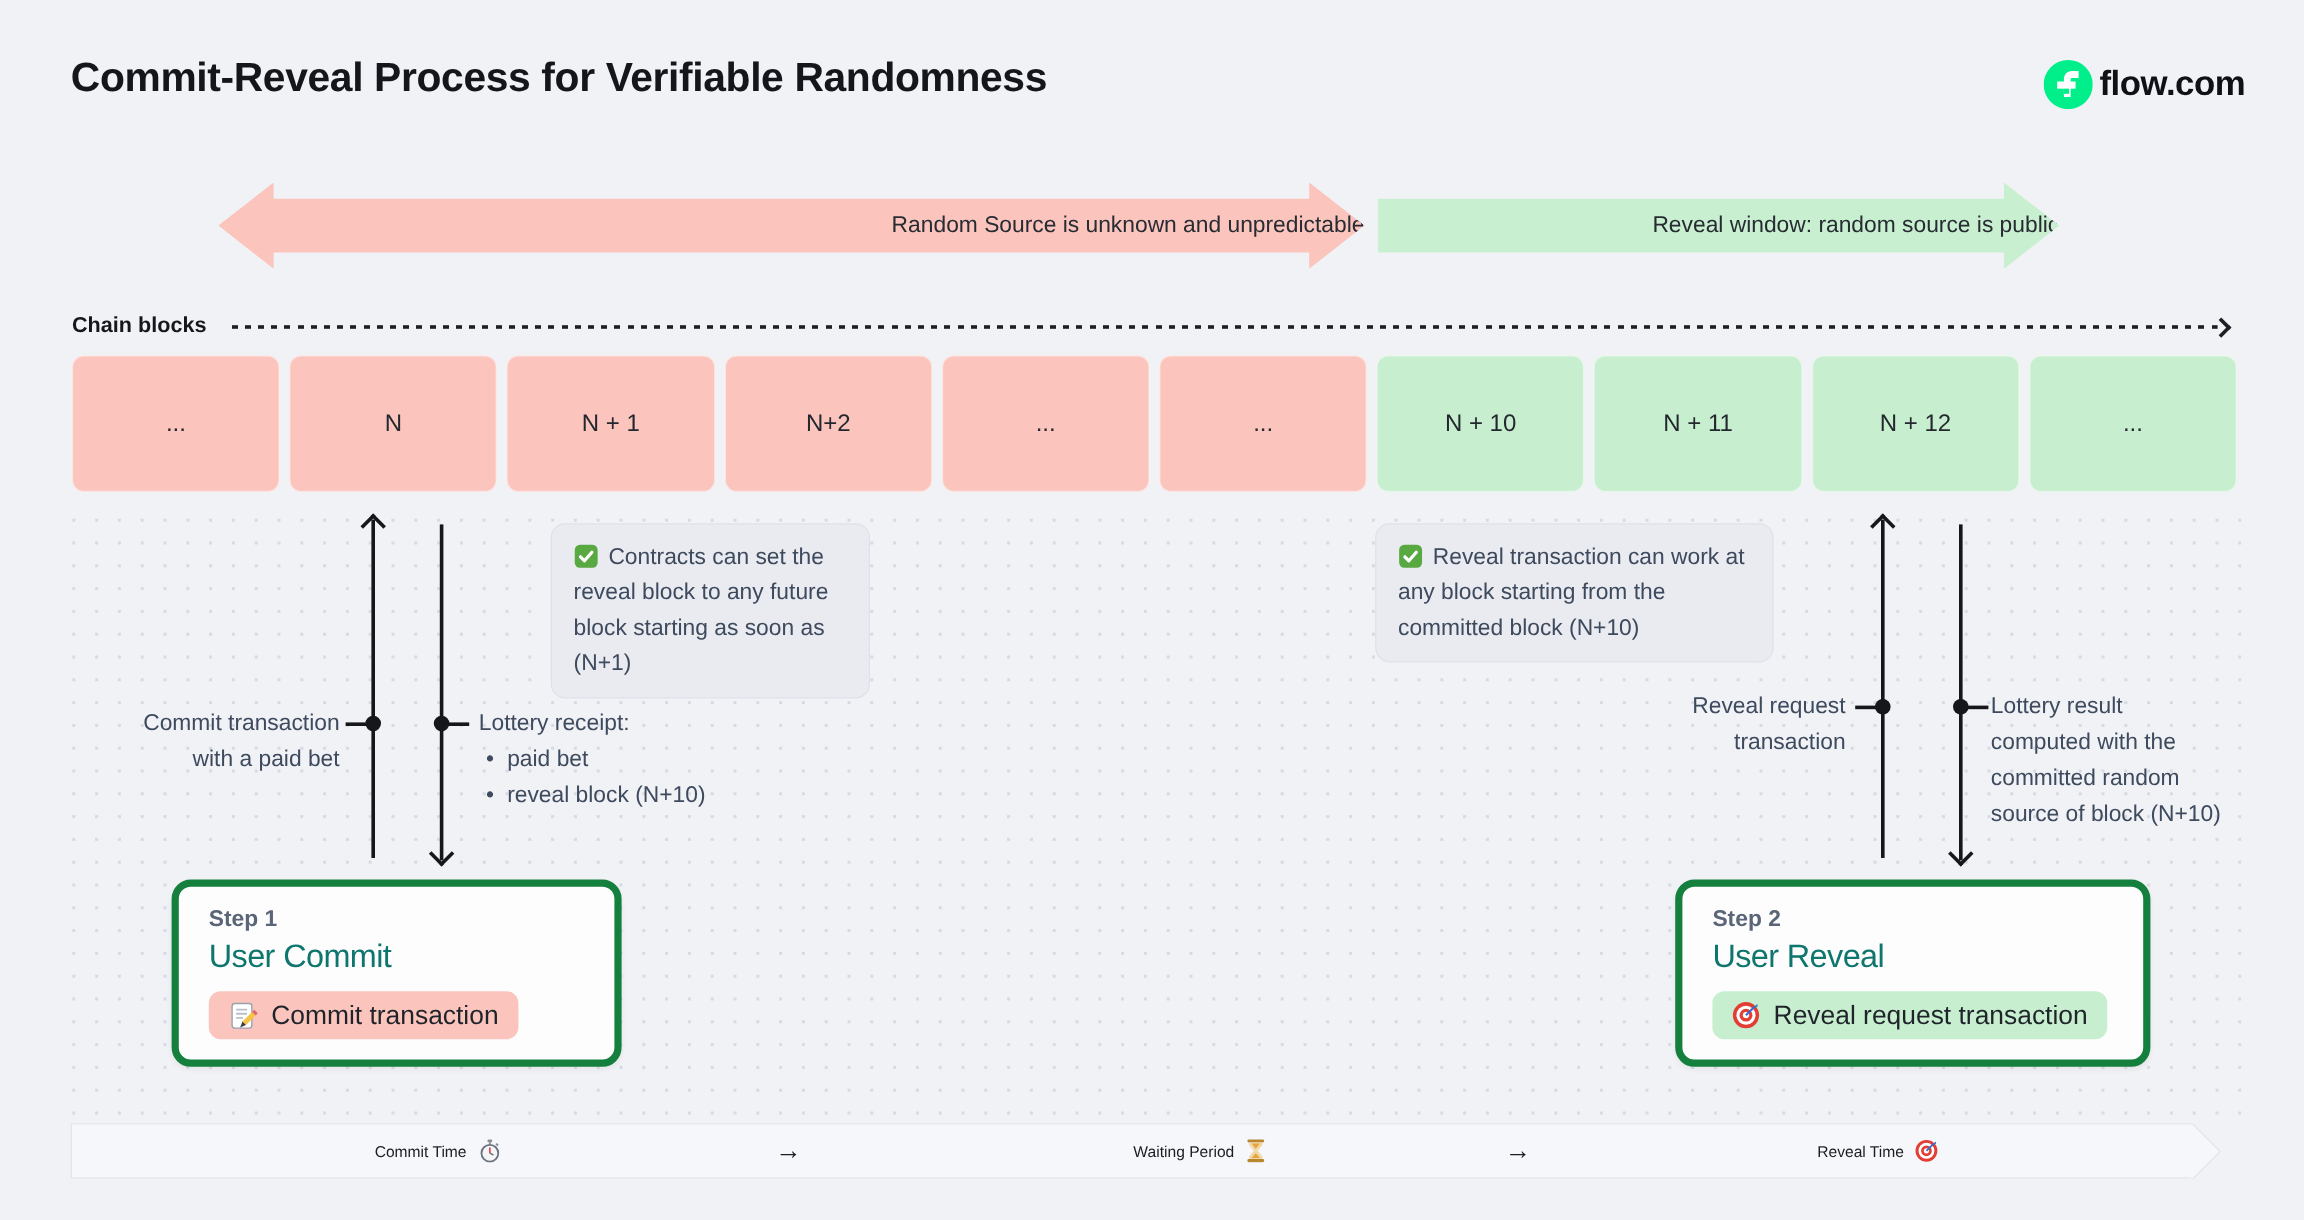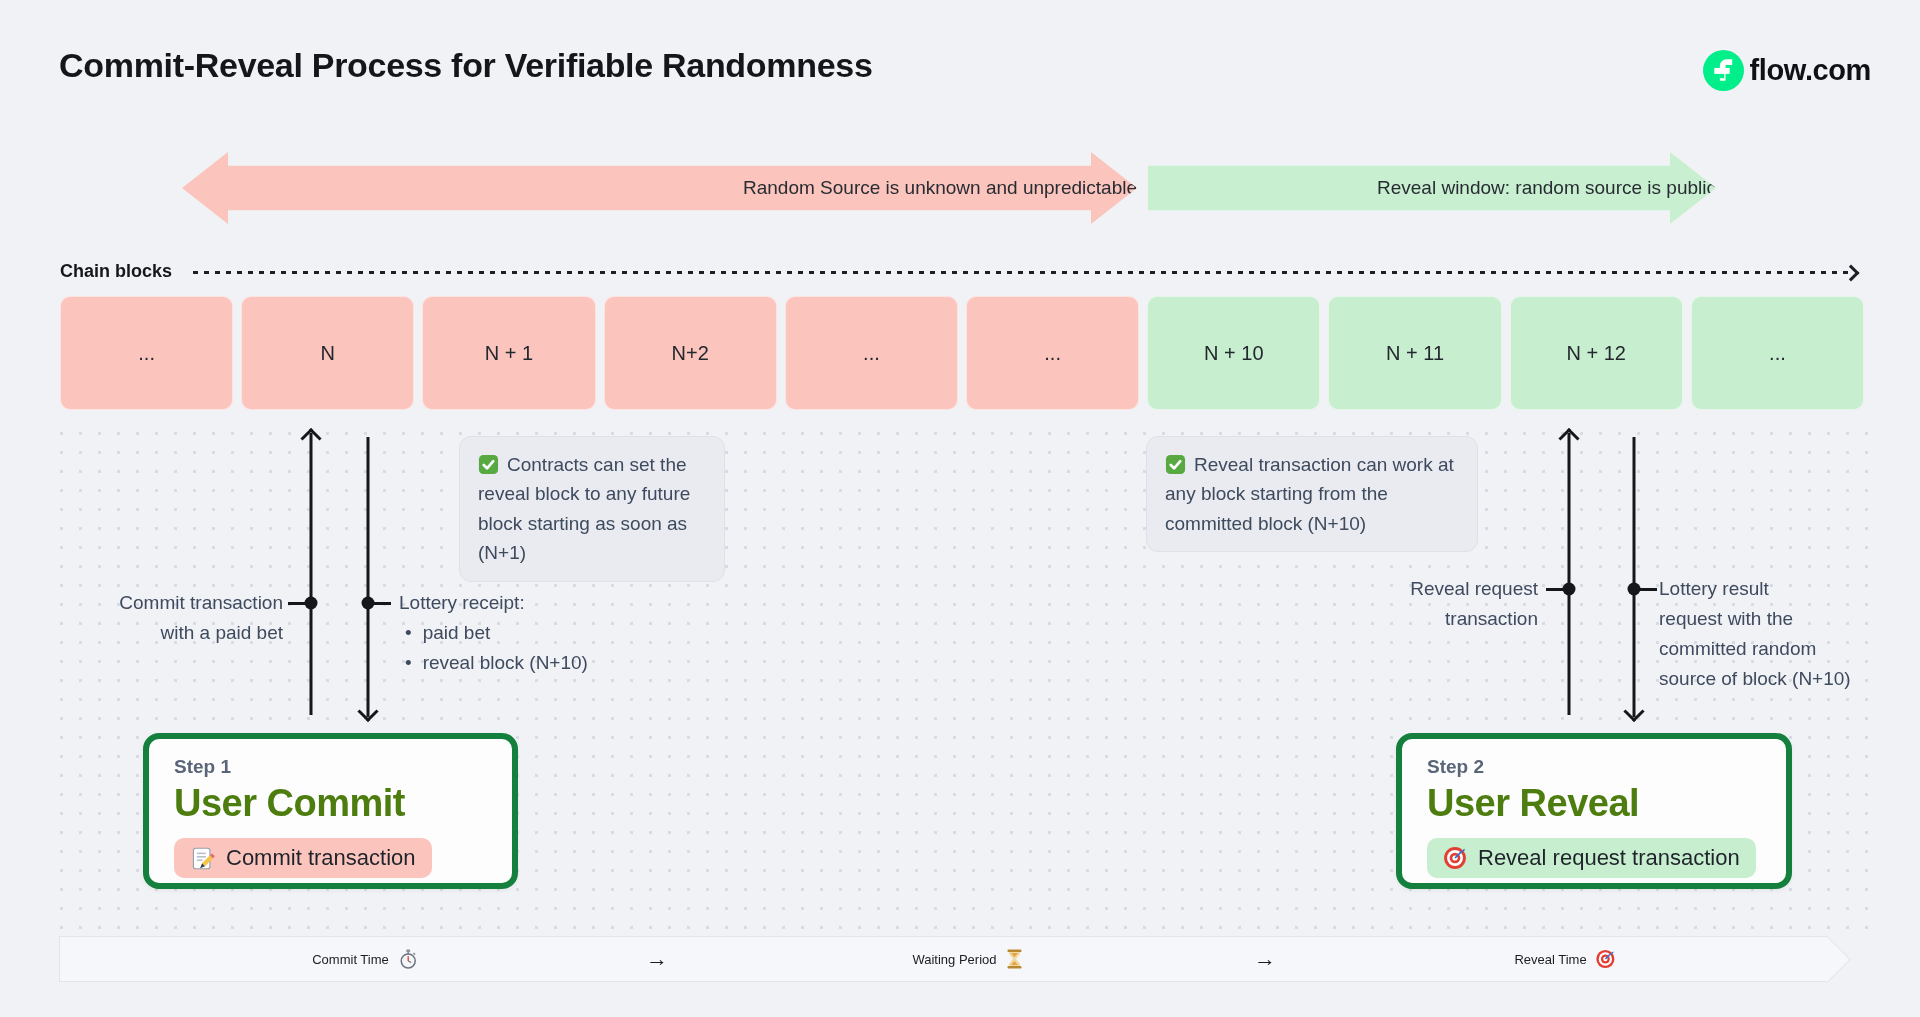--- a/index.html
+++ b/index.html
@@ -52,21 +52,21 @@
   .slabel { position:absolute; font-size:19px; line-height:30px; color:#3E4A5E; }
   .slabel.right { text-align:right; }
   .bullet { padding-left:6px; }
   .bullet::before { content:"•"; margin-right:11px; }
   
   .card { position:absolute; top:733px; height:156px; background:#FDFDFE; border:6px solid #15803d;
           border-radius:16px; box-shadow:0 2px 4px rgba(25,30,45,.05); padding:17px 25px; }
   .card1 { left:143px; width:375px; }
   .card2 { left:1396px; width:396px; }
   .step-label { font-size:19px; font-weight:700; color:#5A6577; }
-  .card-title { font-size:38px; font-weight:700; color:#4d7c0f; letter-spacing:-.5px; margin-top:4px; }
+  .card-title { font-size:27px; font-weight:400; color:#0f766e; letter-spacing:-.5px; margin-top:4px; }
   .pill { display:inline-flex; align-items:center; gap:11px; margin-top:13px; border-radius:10px;
           padding:7px 16px; font-size:22px; color:#1F242B; }
   .pill.pink { background:#FBC4BD; }
   .pill.green { background:#C7EECE; }
   
   .timeline { position:absolute; left:59px; top:936px; width:1768px; height:46px; background:#F6F7FA;
               border:1px solid #E2E4EA; border-right:none; }
   .timeline-arrowhead { position:absolute; right:-17px; top:5.7px; width:33px; height:33px; background:#F6F7FA;
               border-top:1px solid #E2E4EA; border-right:1px solid #E2E4EA; transform:rotate(45deg); }
   .titem { position:absolute; top:50%; transform:translate(-50%,-50%); font-size:13px; color:#1A1D23;
@@ -171,21 +171,21 @@
   </div>
   <div class="tick" style="left:1546px; top:587.5px; width:22px;"></div>
   <div class="tick" style="left:1635px; top:587.5px; width:22px;"></div>
 
   <div class="slabel right" style="right:382px; top:574px;">
     <div>Reveal request</div>
     <div>transaction</div>
   </div>
   <div class="slabel" style="left:1659px; top:574px;">
     <div>Lottery result</div>
-    <div>request with the</div>
+    <div>computed with the</div>
     <div>committed random</div>
     <div>source of block (N+10)</div>
   </div>
 
   <div class="card card1">
     <div class="step-label">Step 1</div>
     <div class="card-title">User Commit</div>
     <div class="pill pink">
       <span class="inline-svg">
         <svg width="25" height="25" viewBox="0 0 22 22">
@@ -232,21 +232,21 @@
           <line x1="15.2" y1="4" x2="16.8" y2="5.6" stroke="#8A8F98" stroke-width="1.6"></line>
           <circle cx="10" cy="12" r="7" fill="#F4F5F7" stroke="#6B7280" stroke-width="1.5"></circle>
           <line x1="10" y1="12" x2="10" y2="7.2" stroke="#E05252" stroke-width="1.5"></line>
           <line x1="10" y1="12" x2="13" y2="13.5" stroke="#6B7280" stroke-width="1.2"></line>
         </svg>
       </span>
     </div>
 
     <div class="titem arrow" style="left:597px;">→</div>
 
-    <div class="titem" style="left:908px;">
+    <div class="titem" style="left:940px;">
       <span>Waiting Period</span>
       <span class="inline-svg">
         <svg width="18" height="20" viewBox="0 0 18 20">
           <rect x="2" y="0.5" width="14" height="2.6" rx="1.2" fill="#B8862F"></rect>
           <rect x="2" y="16.9" width="14" height="2.6" rx="1.2" fill="#B8862F"></rect>
           <path d="M3.5 3.1 h11 v2.2 L10.5 10 L14.5 14.7 v2.2 h-11 v-2.2 L7.5 10 L3.5 5.3 Z" fill="#EFD9A6"></path>
           <path d="M5.5 4 h7 L9 8.2 Z M9 12 L12.5 16 h-7 Z" fill="#E8A33D"></path>
         </svg>
       </span>
     </div>

